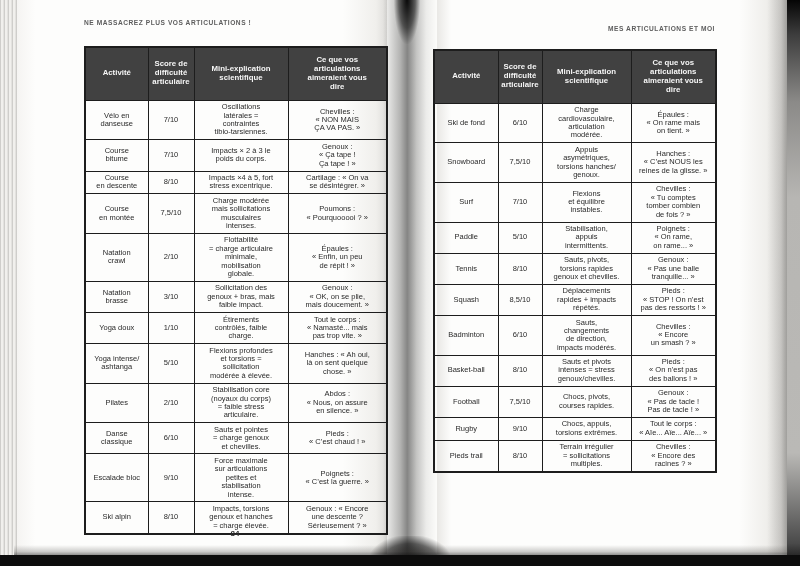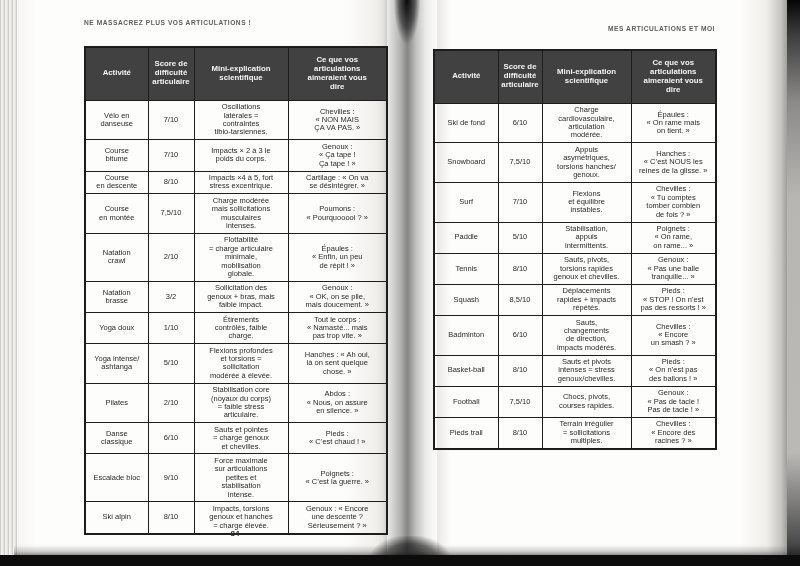--- a/index.html
+++ b/index.html
@@ -147,21 +147,21 @@
 minimale,
 mobilisation
 globale.</td>
           <td>Épaules :
 « Enfin, un peu
 de répit ! »</td>
         </tr>
         <tr>
           <td>Natation
 brasse</td>
-          <td>3/2</td>
+          <td>3/10</td>
           <td>Sollicitation des
 genoux + bras, mais
 faible impact.</td>
           <td>Genoux :
 « OK, on se plie,
 mais doucement. »</td>
         </tr>
         <tr>
           <td>Yoga doux</td>
           <td>1/10</td>
@@ -340,20 +340,28 @@
         <tr>
           <td>Football</td>
           <td>7,5/10</td>
           <td>Chocs, pivots,
 courses rapides.</td>
           <td>Genoux :
 « Pas de tacle !
 Pas de tacle ! »</td>
         </tr>
         <tr>
+          <td>Rugby</td>
+          <td>9/10</td>
+          <td>Chocs, appuis,
+torsions extrêmes.</td>
+          <td>Tout le corps :
+« Aïe... Aïe... Aïe... »</td>
+        </tr>
+        <tr>
           <td>Pieds trail</td>
           <td>8/10</td>
           <td>Terrain irrégulier
 = sollicitations
 multiples.</td>
           <td>Chevilles :
 « Encore des
 racines ? »</td>
         </tr>
       </tbody>

